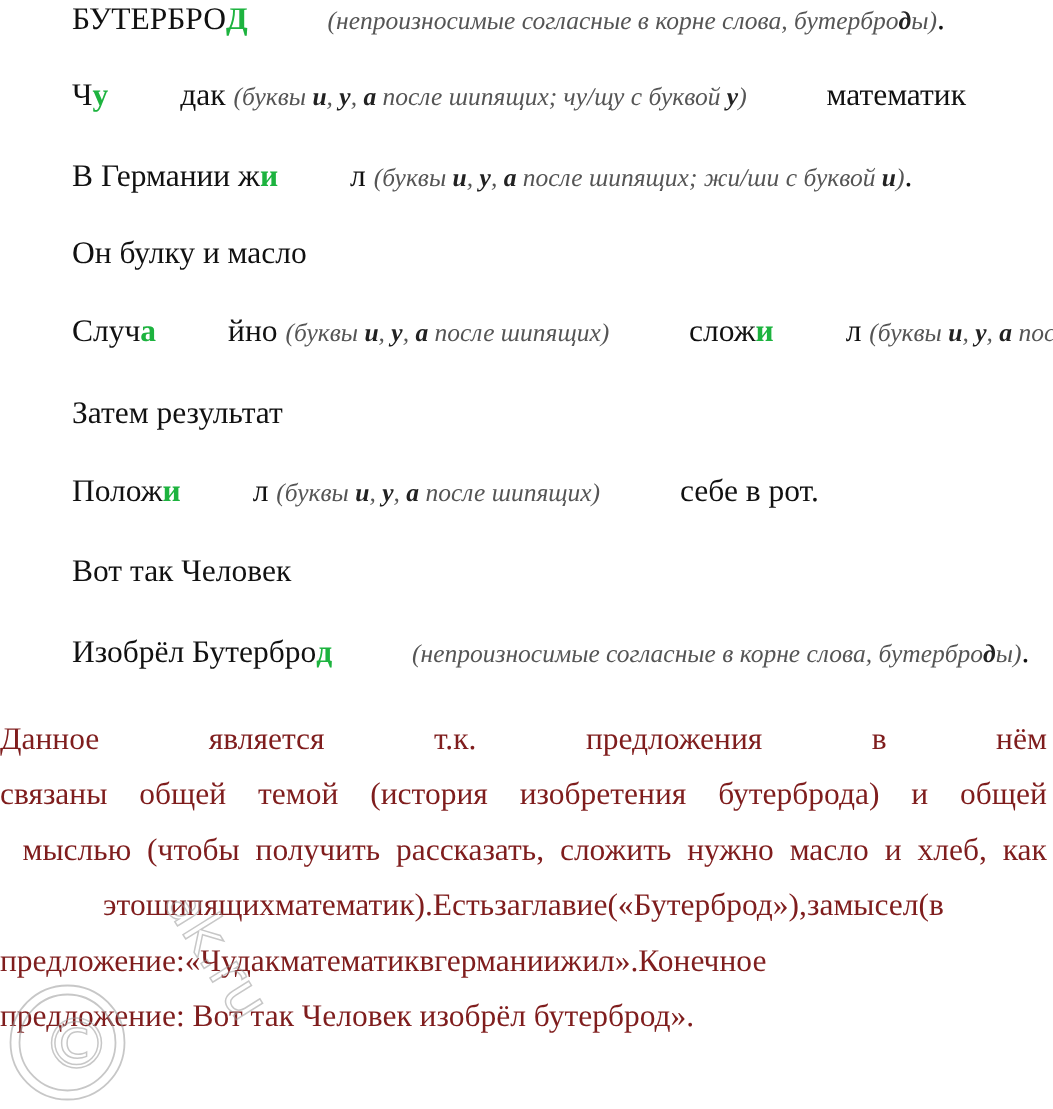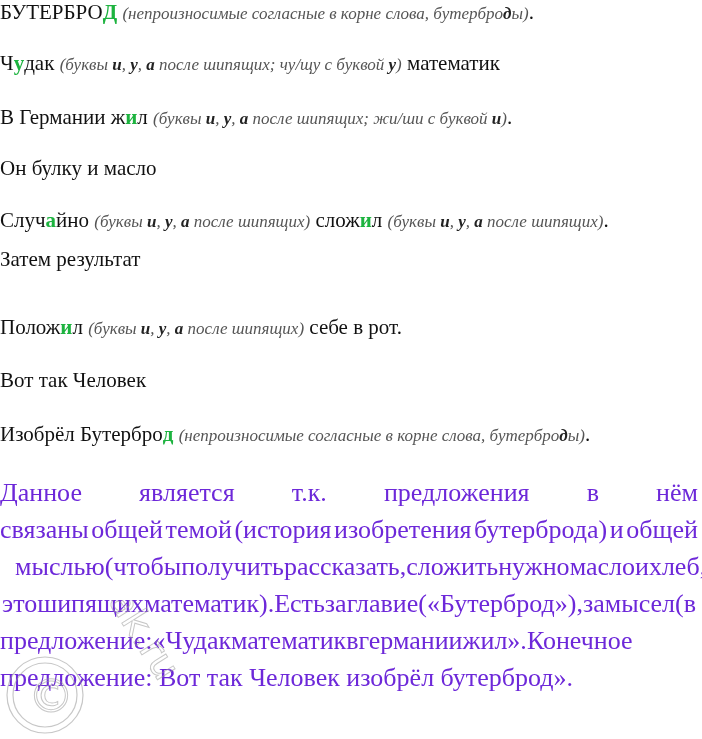--- a/index.html
+++ b/index.html
@@ -15,45 +15,45 @@
       font-family: "Liberation Serif", "DejaVu Serif", serif;
       color: #111111;
     }
     .poem-line {
       position: absolute;
       left: 0;
       white-space: nowrap;
       font-size: 21px;
       line-height: 24px;
     }
-    .word { color: #111111; }
+    .word { color: #111111; padding-left: 48px; }
     .hl {
       color: #1db33f;
       font-weight: bold;
     }
     .note {
       font-style: italic;
       color: #555555;
       font-size: 17px;
     }
     .note b {
       color: #222222;
       font-weight: bold;
     }
     .period { color: #111111; font-size: 21px; }
 
     .paragraph {
       position: absolute;
       left: 0;
       top: 474px;
       width: 698px;
-      font-size: 26px;
+      font-size: 21px;
       line-height: 37px;
       text-align: justify;
-      color: #6d28d9;
+      color: #7f1d1d;
       font-family: Liberation Serif, serif;
     }
     .paragraph .pline {
       display: block;
       text-align: justify;
       text-align-last: justify;
       height: 37px;
       white-space: nowrap;
     }
     .paragraph .pline.last {
@@ -72,21 +72,21 @@
   </style>
 </head>
 <body>
 
 <div id="poem">
     <div class="poem-line" style="top: 0px;"><span class="word" style="white-space: pre;">БУТЕРБРО</span><span class="hl" style="white-space: pre;">Д</span><span class="word" style="white-space: pre;"> </span><span class="note" style="white-space: pre;">(непроизносимые согласные в корне слова, бутербро</span><span class="note"><b>д</b></span><span class="note" style="white-space: pre;">ы)</span><span class="period" style="white-space: pre;">.</span></div>
     <div class="poem-line" style="top: 51px;"><span class="word" style="white-space: pre;">Ч</span><span class="hl" style="white-space: pre;">у</span><span class="word" style="white-space: pre;">дак </span><span class="note" style="white-space: pre;">(буквы </span><span class="note"><b>и</b></span><span class="note" style="white-space: pre;">, </span><span class="note"><b>у</b></span><span class="note" style="white-space: pre;">, </span><span class="note"><b>а</b></span><span class="note" style="white-space: pre;"> после шипящих; чу/щу с буквой </span><span class="note"><b>у</b></span><span class="note" style="white-space: pre;">)</span><span class="word" style="white-space: pre;"> математик</span></div>
     <div class="poem-line" style="top: 105px;"><span class="word" style="white-space: pre;">В Германии ж</span><span class="hl" style="white-space: pre;">и</span><span class="word" style="white-space: pre;">л </span><span class="note" style="white-space: pre;">(буквы </span><span class="note"><b>и</b></span><span class="note" style="white-space: pre;">, </span><span class="note"><b>у</b></span><span class="note" style="white-space: pre;">, </span><span class="note"><b>а</b></span><span class="note" style="white-space: pre;"> после шипящих; жи/ши с буквой </span><span class="note"><b>и</b></span><span class="note" style="white-space: pre;">)</span><span class="period" style="white-space: pre;">.</span></div>
     <div class="poem-line" style="top: 156px;"><span class="word" style="white-space: pre;">Он булку и масло</span></div>
     <div class="poem-line" style="top: 208px;"><span class="word" style="white-space: pre;">Случ</span><span class="hl" style="white-space: pre;">а</span><span class="word" style="white-space: pre;">йно </span><span class="note" style="white-space: pre;">(буквы </span><span class="note"><b>и</b></span><span class="note" style="white-space: pre;">, </span><span class="note"><b>у</b></span><span class="note" style="white-space: pre;">, </span><span class="note"><b>а</b></span><span class="note" style="white-space: pre;"> после шипящих)</span><span class="word" style="white-space: pre;"> слож</span><span class="hl" style="white-space: pre;">и</span><span class="word" style="white-space: pre;">л </span><span class="note" style="white-space: pre;">(буквы </span><span class="note"><b>и</b></span><span class="note" style="white-space: pre;">, </span><span class="note"><b>у</b></span><span class="note" style="white-space: pre;">, </span><span class="note"><b>а</b></span><span class="note" style="white-space: pre;"> после шипящих)</span><span class="period" style="white-space: pre;">.</span></div>
-    <div class="poem-line" style="top: 247px;"><span class="word" style="white-space: pre;">Затем результат</span></div>
+    <div class="poem-line" style="top: 263px;"><span class="word" style="white-space: pre;">Затем результат</span></div>
     <div class="poem-line" style="top: 315px;"><span class="word" style="white-space: pre;">Полож</span><span class="hl" style="white-space: pre;">и</span><span class="word" style="white-space: pre;">л </span><span class="note" style="white-space: pre;">(буквы </span><span class="note"><b>и</b></span><span class="note" style="white-space: pre;">, </span><span class="note"><b>у</b></span><span class="note" style="white-space: pre;">, </span><span class="note"><b>а</b></span><span class="note" style="white-space: pre;"> после шипящих)</span><span class="word" style="white-space: pre;"> себе в рот.</span></div>
     <div class="poem-line" style="top: 368px;"><span class="word" style="white-space: pre;">Вот так Человек</span></div>
     <div class="poem-line" style="top: 422px;"><span class="word" style="white-space: pre;">Изобрёл Бутербро</span><span class="hl" style="white-space: pre;">д</span><span class="word" style="white-space: pre;"> </span><span class="note" style="white-space: pre;">(непроизносимые согласные в корне слова, бутербро</span><span class="note"><b>д</b></span><span class="note" style="white-space: pre;">ы)</span><span class="period" style="white-space: pre;">.</span></div>
   </div>
 
 <div class="paragraph" id="analysis">
     <span class="pline" style="display: flex; justify-content: space-between;">
       <span>Данное</span>
       <span>является</span>
       <span>т.к.</span>

